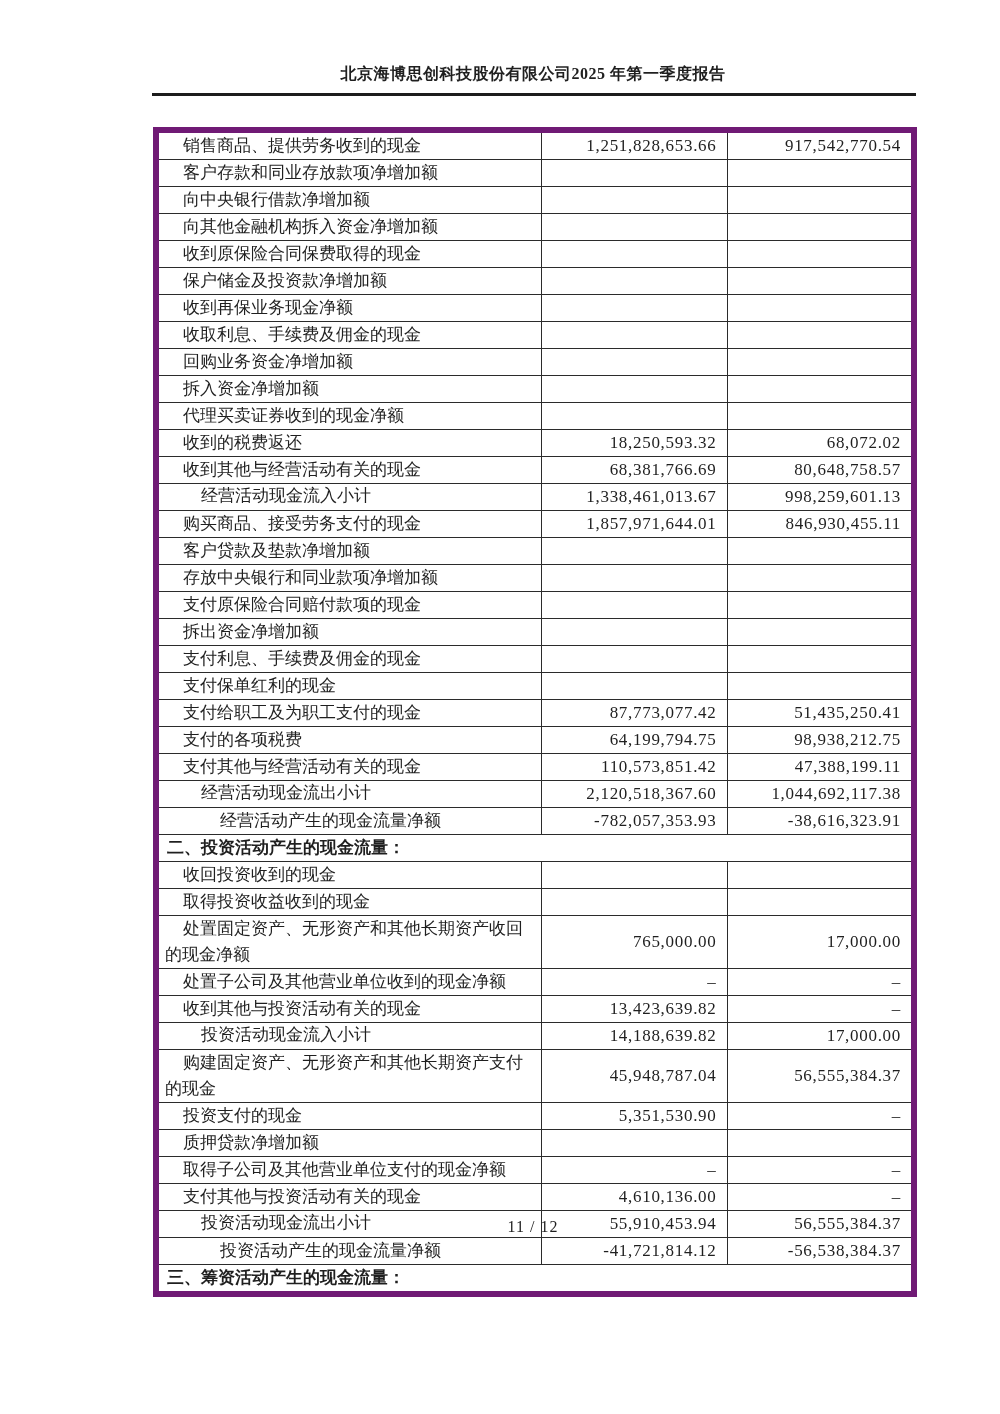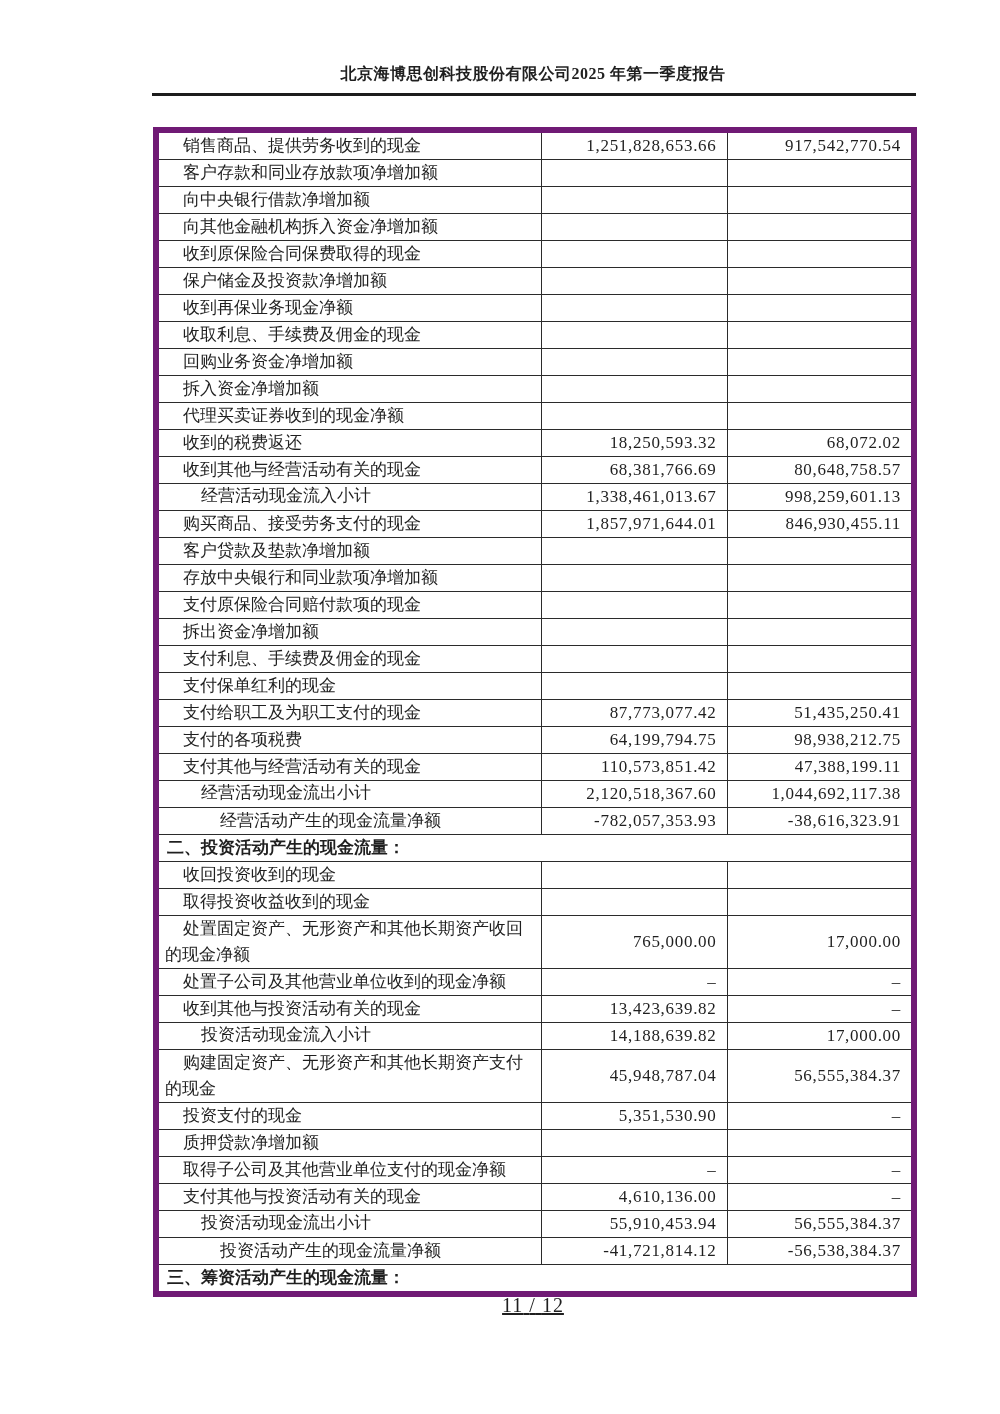--- a/index.html
+++ b/index.html
@@ -67,28 +67,27 @@
     letter-spacing: 0.7px;
     white-space: nowrap;
   }
   tr.section-row td {
     font-weight: 700;
     padding-left: 8px;
     text-indent: 0;
   }
   .page-footer {
     position: absolute;
-    top: 1294px;
+    top: 1218px;
     left: 145px;
     width: 760px;
     text-align: center;
-    font-size: 20px;
+    font-size: 16px;
     letter-spacing: 1px;
     white-space: nowrap;
-    text-decoration: underline;
   }
 </style>
 </head>
 <body>
 
 <div class="page">
 
   <div class="page-header-title">北京海博思创科技股份有限公司2025 年第一季度报告</div>
 
   <div class="header-rule"></div>

